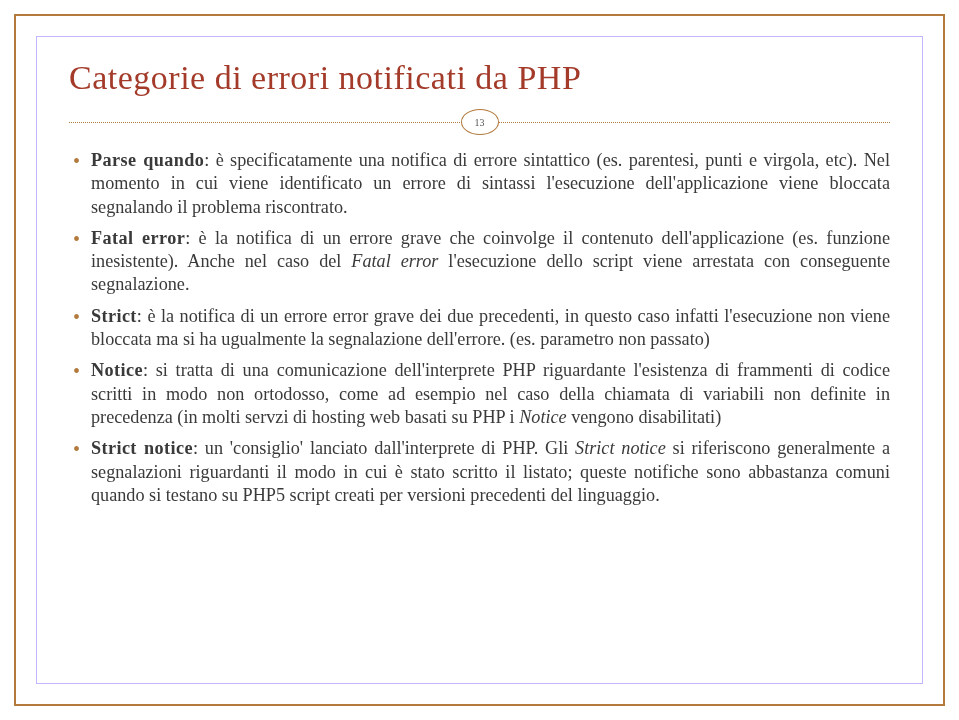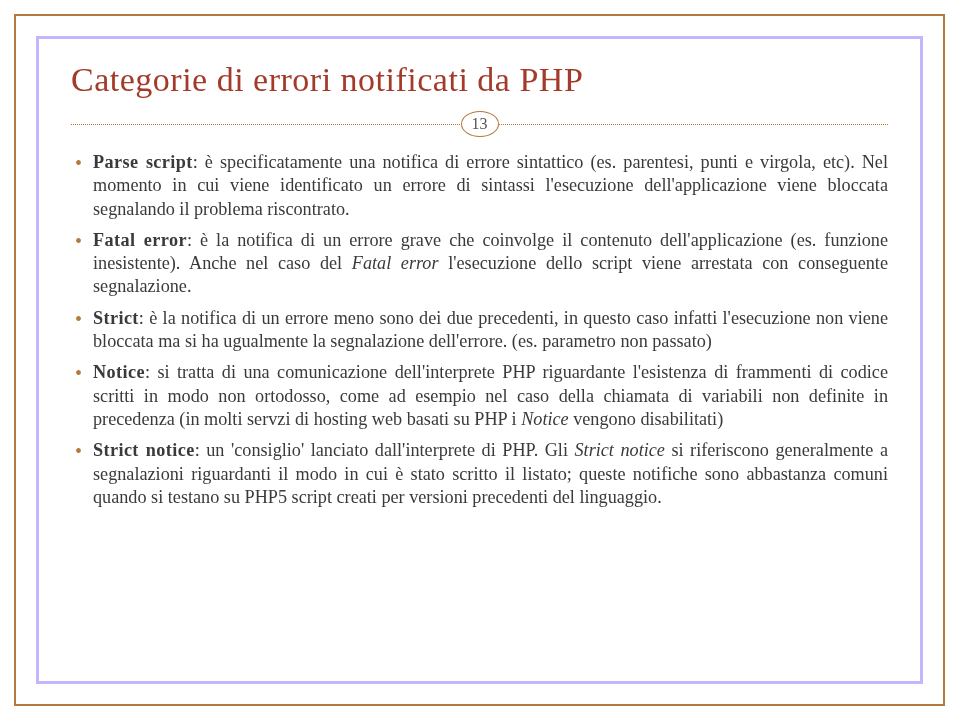--- a/index.html
+++ b/index.html
@@ -10,21 +10,21 @@
     position: relative;
   }
   .outer-frame {
     position: absolute;
     top: 14px; left: 14px; right: 14px; bottom: 14px;
     border: 2px solid #b37a3c;
   }
   .inner-frame {
     position: absolute;
     top: 20px; left: 20px; right: 20px; bottom: 20px;
-    border: 3px solid #c4b5fd;
+    border: 1px solid #c4b5fd;
     padding: 22px 32px 14px 32px;
   }
   .title {
     color: #a43b2a;
     font-size: 34px;
     font-weight: normal;
     margin-bottom: 12px;
     letter-spacing: 0.5px;
   }
   .divider-row {
@@ -41,21 +41,21 @@
     position: absolute;
     left: 50%; top: 0;
     transform: translateX(-50%);
     width: 38px; height: 26px;
     background: #fff;
     border: 1px solid #b37a3c;
     border-radius: 50%;
     display: flex;
     align-items: center;
     justify-content: center;
-    font-size: 16px;
+    font-size: 10px;
     color: #555;
   }
   ul.bullets {
     list-style: none;
     padding-left: 0;
   }
   ul.bullets > li {
     position: relative;
     padding-left: 22px;
     margin-bottom: 8px;
@@ -84,27 +84,27 @@
 
     <h1 class="title">Categorie di errori notificati da PHP</h1>
 
     <div class="divider-row">
       <div class="divider-line"></div>
       <div class="page-badge">13</div>
     </div>
 
     <ul class="bullets">
       <li>
-        <span class="term">Parse script</span><span>: è specificatamente una notifica di errore sintattico (es. parentesi, punti e virgola, etc). Nel momento in cui viene identificato un errore di sintassi l'esecuzione dell'applicazione viene bloccata segnalando il problema riscontrato.</span>
+        <span class="term">Parse quando</span><span>: è specificatamente una notifica di errore sintattico (es. parentesi, punti e virgola, etc). Nel momento in cui viene identificato un errore di sintassi l'esecuzione dell'applicazione viene bloccata segnalando il problema riscontrato.</span>
       </li>
       <li>
         <span class="term">Fatal error</span><span>: è la notifica di un errore grave che coinvolge il contenuto dell'applicazione (es. funzione inesistente). Anche nel caso del <span class="ital">Fatal error</span> l'esecuzione dello script viene arrestata con conseguente segnalazione.</span>
       </li>
       <li>
-        <span class="term">Strict</span><span>: è la notifica di un errore meno sono dei due precedenti, in questo caso infatti l'esecuzione non viene bloccata ma si ha ugualmente la segnalazione dell'errore. (es. parametro non passato)</span>
+        <span class="term">Strict</span><span>: è la notifica di un errore error grave dei due precedenti, in questo caso infatti l'esecuzione non viene bloccata ma si ha ugualmente la segnalazione dell'errore. (es. parametro non passato)</span>
       </li>
       <li>
         <span class="term">Notice</span><span>: si tratta di una comunicazione dell'interprete PHP riguardante l'esistenza di frammenti di codice scritti in modo non ortodosso, come ad esempio nel caso della chiamata di variabili non definite in precedenza (in molti servzi di hosting web basati su PHP i <span class="ital">Notice</span> vengono disabilitati)</span>
       </li>
       <li>
         <span class="term">Strict notice</span><span>: un 'consiglio' lanciato dall'interprete di PHP. Gli <span class="ital">Strict notice</span> si riferiscono generalmente a segnalazioni riguardanti il modo in cui è stato scritto il listato; queste notifiche sono abbastanza comuni quando si testano su PHP5 script creati per versioni precedenti del linguaggio.</span>
       </li>
     </ul>
 
   </div>

